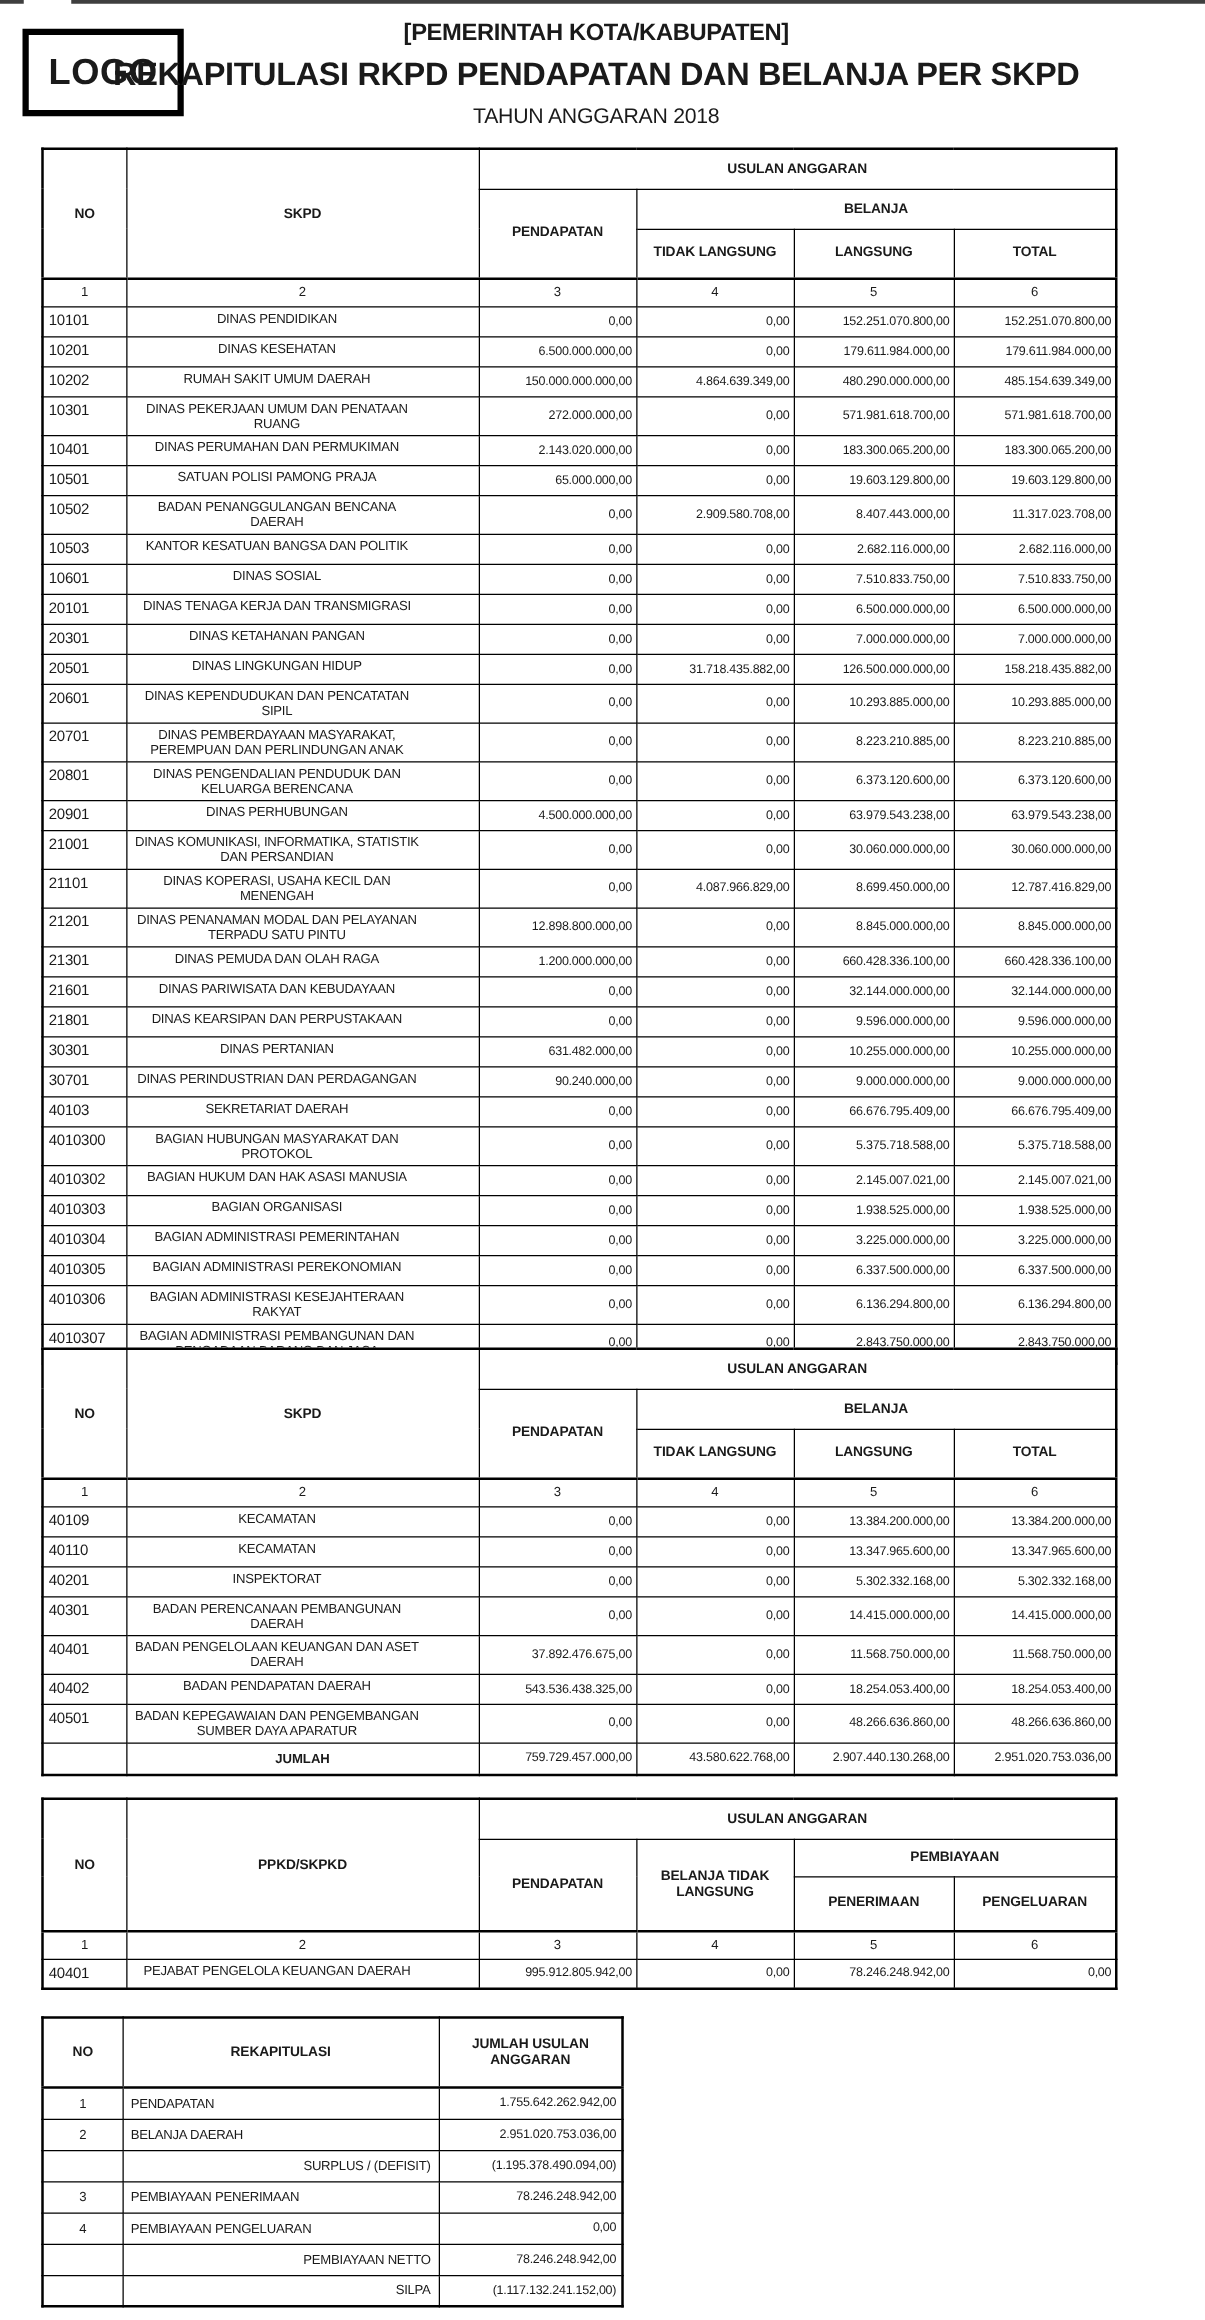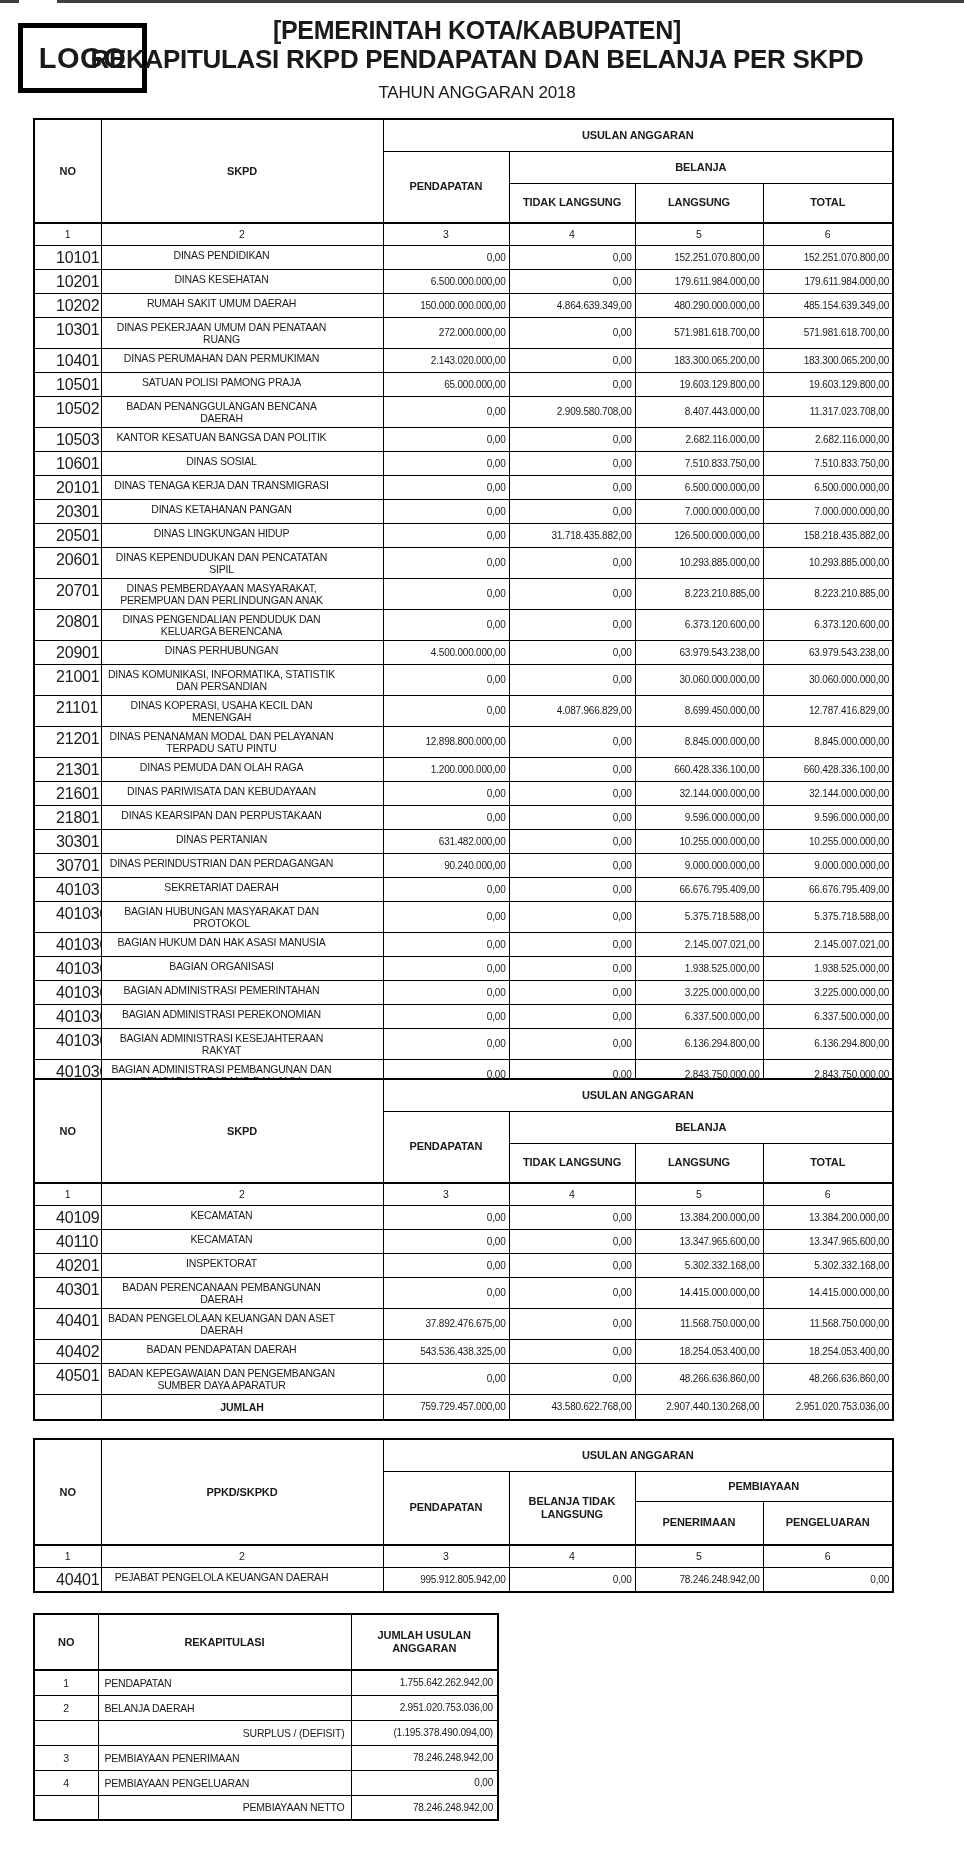--- a/index.html
+++ b/index.html
@@ -12,21 +12,21 @@
   .scan-bar { position: absolute; background: #3f3f3f; }
   .bar-main { left: 57px; right: 0; top: 0; height: 3px; }
   .bar-corner { left: 0; top: 0; width: 19px; height: 3px; }
 
   .logo-box {
     position: absolute; left: 18px; top: 23px; width: 129px; height: 70px;
     border: 5px solid #000; display: flex; align-items: center; justify-content: center;
     font-size: 29px; font-weight: bold; letter-spacing: 0.5px;
   }
   .title { position: absolute; left: 0; width: 954px; text-align: center; }
-  .title1 { top: 16px; font-size: 25px; font-weight: bold; letter-spacing: -0.3px; }
+  .title1 { top: 16px; font-size: 19px; font-weight: bold; letter-spacing: -0.3px; }
   .title2 { top: 44px; font-size: 26px; font-weight: bold; letter-spacing: -0.3px; }
   .title3 { top: 83px; font-size: 17px; font-weight: normal; letter-spacing: -0.2px; }
 
   table.doc-table {
     position: absolute; border-collapse: collapse; table-layout: fixed;
     border: 2px solid #000; background: #fff;
   }
   .doc-table th, .doc-table td { border: 1px solid #000; overflow: hidden; }
   .doc-table th {
     font-weight: bold; font-size: 11px; line-height: 13px; text-align: center;
@@ -35,22 +35,22 @@
   tr.h1 { height: 32px; } tr.h2 { height: 32px; } tr.h3 { height: 40px; }
   tr.h2-t3 { height: 30px; } tr.h3-t3 { height: 44px; }
   tr.hnum { height: 22px; }
   tr.hnum td {
     border-top: 2px solid #000; font-size: 10.5px; text-align: center;
     vertical-align: middle; font-weight: normal;
   }
   tbody.data tr { height: 24px; }
   tbody.data td { border-top: 1px dotted #555; }
   td.c-no {
-    font-size: 16px; vertical-align: top; text-align: left;
-    padding: 3px 2px 2px 21px; letter-spacing: -0.2px; margin-top: 44px;
+    font-size: 12px; vertical-align: top; text-align: left;
+    padding: 3px 2px 2px 4px; letter-spacing: -0.2px; margin-top: 44px;
   }
   td.c-name {
     font-size: 10.5px; line-height: 12px; vertical-align: top;
     padding: 3px 46px 3px 5px; letter-spacing: -0.2px; text-align: center;
   }
   td.c-num {
     font-size: 10px; text-align: right; vertical-align: middle;
     padding: 2px 3px; letter-spacing: -0.2px;
   }
   tbody.jumlah tr { height: 26px; }
@@ -571,14 +571,19 @@
       <tr>
         <td class="c4-no">4</td>
         <td class="c4-label al-left">PEMBIAYAAN PENGELUARAN</td>
         <td class="c4-val">0,00</td>
       </tr>
       <tr>
         <td class="c4-no"></td>
         <td class="c4-label al-right">PEMBIAYAAN NETTO</td>
         <td class="c4-val">78.246.248.942,00</td>
       </tr>
+      <tr>
+        <td class="c4-no"></td>
+        <td class="c4-label al-right">SILPA</td>
+        <td class="c4-val">(1.117.132.241.152,00)</td>
+      </tr>
     </tbody>
 </table>
 
 </body></html>

